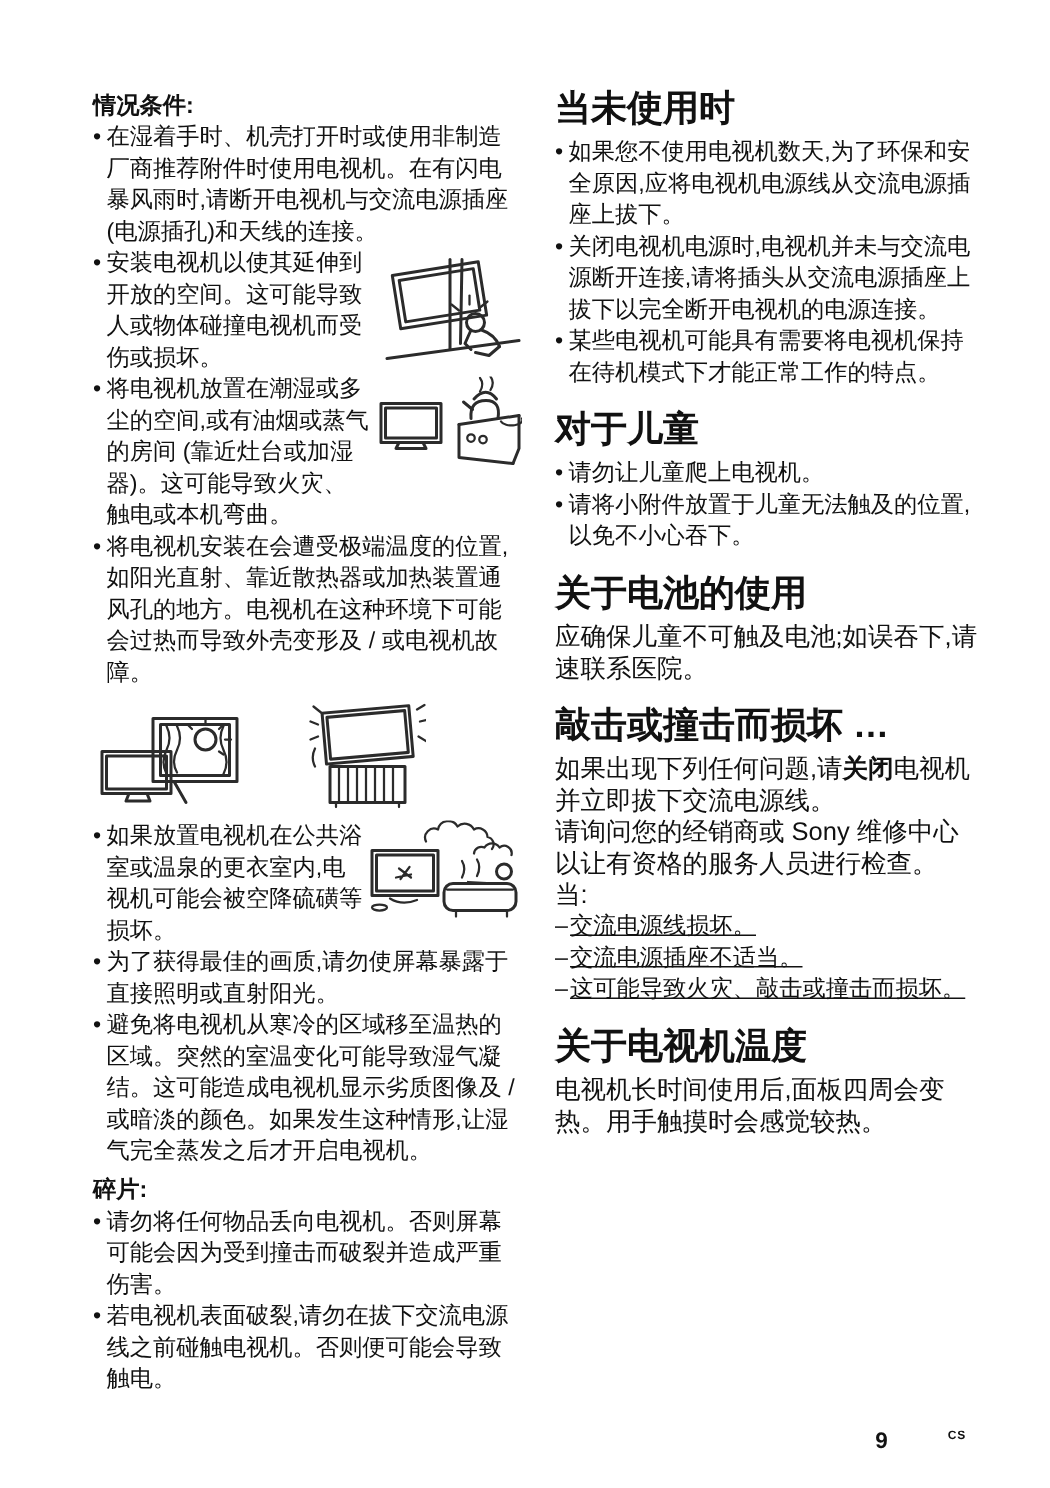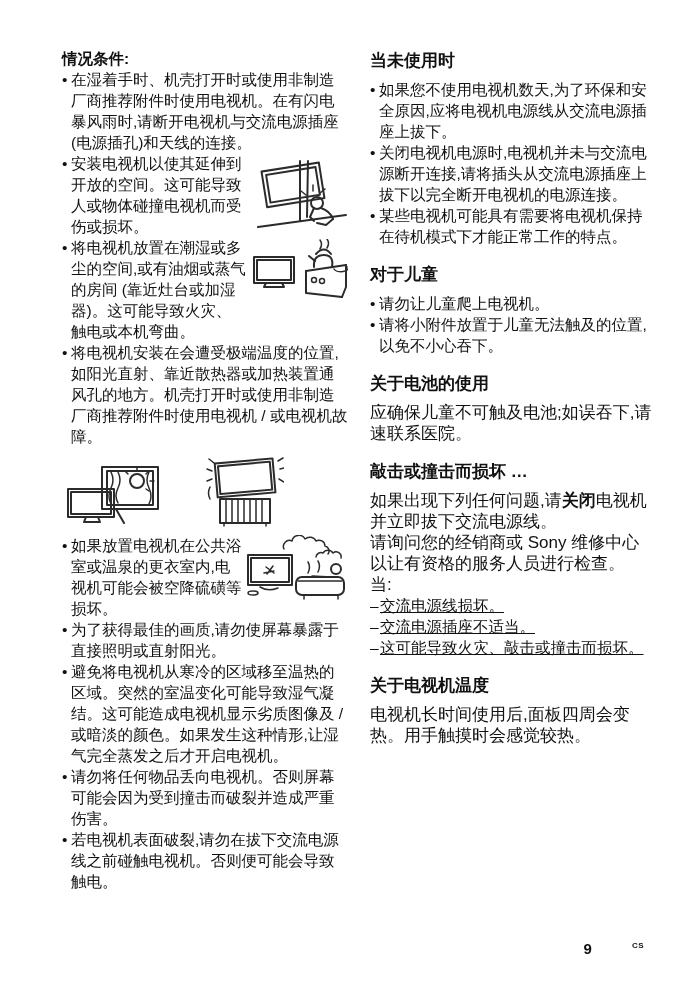--- a/index.html
+++ b/index.html
@@ -5,34 +5,34 @@
   html,body{margin:0;padding:0;}
   body{
     width:700px;height:992px;
     background:#ffffff;
     font-family:"Liberation Sans",sans-serif;
     color:#111111;
     position:relative;
     overflow:hidden;
   }
   .page{
-    position:absolute;left:0;top:4px;width:700px;height:712px;
+    position:absolute;left:0;top:16px;width:700px;height:712px;
     box-sizing:border-box;
     padding:44px 50px 0 62px;
   }
   .cols{display:flex;gap:22px;}
   .col-left{width:286px;flex:0 0 286px;}
   .col-right{width:284px;flex:0 0 284px;}
   .body-txt{font-size:15.5px;line-height:21px;}
   .sec-label{
     font-weight:bold;font-size:15.5px;line-height:21px;margin:0;
   }
   .sec-label.frag{margin-top:5px;}
   .h2{
-    font-weight:bold;font-size:17px;line-height:26px;
+    font-weight:bold;font-size:24px;line-height:26px;
     margin:0 0 5px 0;
   }
   .section{margin-bottom:15px;}
   .section:last-child{margin-bottom:0;}
   .li{
     font-size:15.5px;line-height:21px;
     padding-left:9px;text-indent:-9px;
     margin:0;
   }
   .li .marker{display:inline-block;width:9px;text-indent:0;}
@@ -105,21 +105,21 @@
           <path d="M62 28 Q61 16 72 16 Q82 16 80 28"></path>
           <path d="M63 22 L57 17"></path>
           <path d="M64 15 Q72 6 79 15"></path>
           <path d="M68 10 q3 -5 0 -9" stroke-width="1.5"></path>
           <path d="M75 9 q3 -5 0 -9" stroke-width="1.5"></path>
           <path d="M82 30 a7 3.5 0 1 0 14 -2" stroke-width="1.5"></path>
         </svg>
         <span class="marker">•</span><span>将电视机放置在潮湿或多尘的空间,或有油烟或蒸气的房间 (靠近灶台或加湿器)。这可能导致火灾、触电或本机弯曲。</span>
       </div>
 
-      <div class="li"><span class="marker">•</span><span>将电视机安装在会遭受极端温度的位置,如阳光直射、靠近散热器或加热装置通风孔的地方。机壳打开时或使用非制造厂商推荐附件时使用电视机 / 或电视机故障。</span></div>
+      <div class="li"><span class="marker">•</span><span>将电视机安装在会遭受极端温度的位置,如阳光直射、靠近散热器或加热装置通风孔的地方。电视机在这种环境下可能会过热而导致外壳变形及 / 或电视机故障。</span></div>
 
       <div class="ill-row">
         <svg width="96" height="62" viewBox="0 0 96 62" fill="none" stroke="#2b2b2b" stroke-width="2" stroke-linecap="round" stroke-linejoin="round">
           <rect x="36" y="2" width="56" height="42"></rect>
           <rect x="41" y="6" width="46" height="34"></rect>
           <circle cx="71" cy="16" r="7"></circle>
           <path d="M71 5 L71 2 M80 9 L83 6 M84 16 L88 16 M80 24 L83 26 M62 9 L59 6" stroke-width="1.5"></path>
           <path d="M45 7 q4 8 0 16 q-4 8 0 16" stroke-width="1.5"></path>
           <path d="M52 7 q4 8 0 16 q-4 8 0 15" stroke-width="1.5"></path>
           <path d="M83 7 q-4 8 0 16 q4 8 0 16" stroke-width="1.5"></path>
@@ -157,20 +157,21 @@
           <path d="M85 42 L66 41" stroke-width="1.5"></path>
           <path d="M58 60 L58 64 M92 60 L92 64" stroke-width="1.5"></path>
         </svg>
         <span class="marker">•</span><span>如果放置电视机在公共浴室或温泉的更衣室内,电视机可能会被空降硫磺等损坏。</span>
       </div>
 
       <div class="li"><span class="marker">•</span><span>为了获得最佳的画质,请勿使屏幕暴露于直接照明或直射阳光。</span></div>
 
       <div class="li"><span class="marker">•</span><span>避免将电视机从寒冷的区域移至温热的区域。突然的室温变化可能导致湿气凝结。这可能造成电视机显示劣质图像及 / 或暗淡的颜色。如果发生这种情形,让湿气完全蒸发之后才开启电视机。</span></div>
 
+      <p class="sec-label frag">碎片:</p>
 
       <div class="li"><span class="marker">•</span><span>请勿将任何物品丢向电视机。否则屏幕可能会因为受到撞击而破裂并造成严重伤害。</span></div>
 
       <div class="li"><span class="marker">•</span><span>若电视机表面破裂,请勿在拔下交流电源线之前碰触电视机。否则便可能会导致触电。</span></div>
     </div>
 
     <div class="col-right body-txt">
 
       <div class="section">
         <p class="h2">当未使用时</p>

